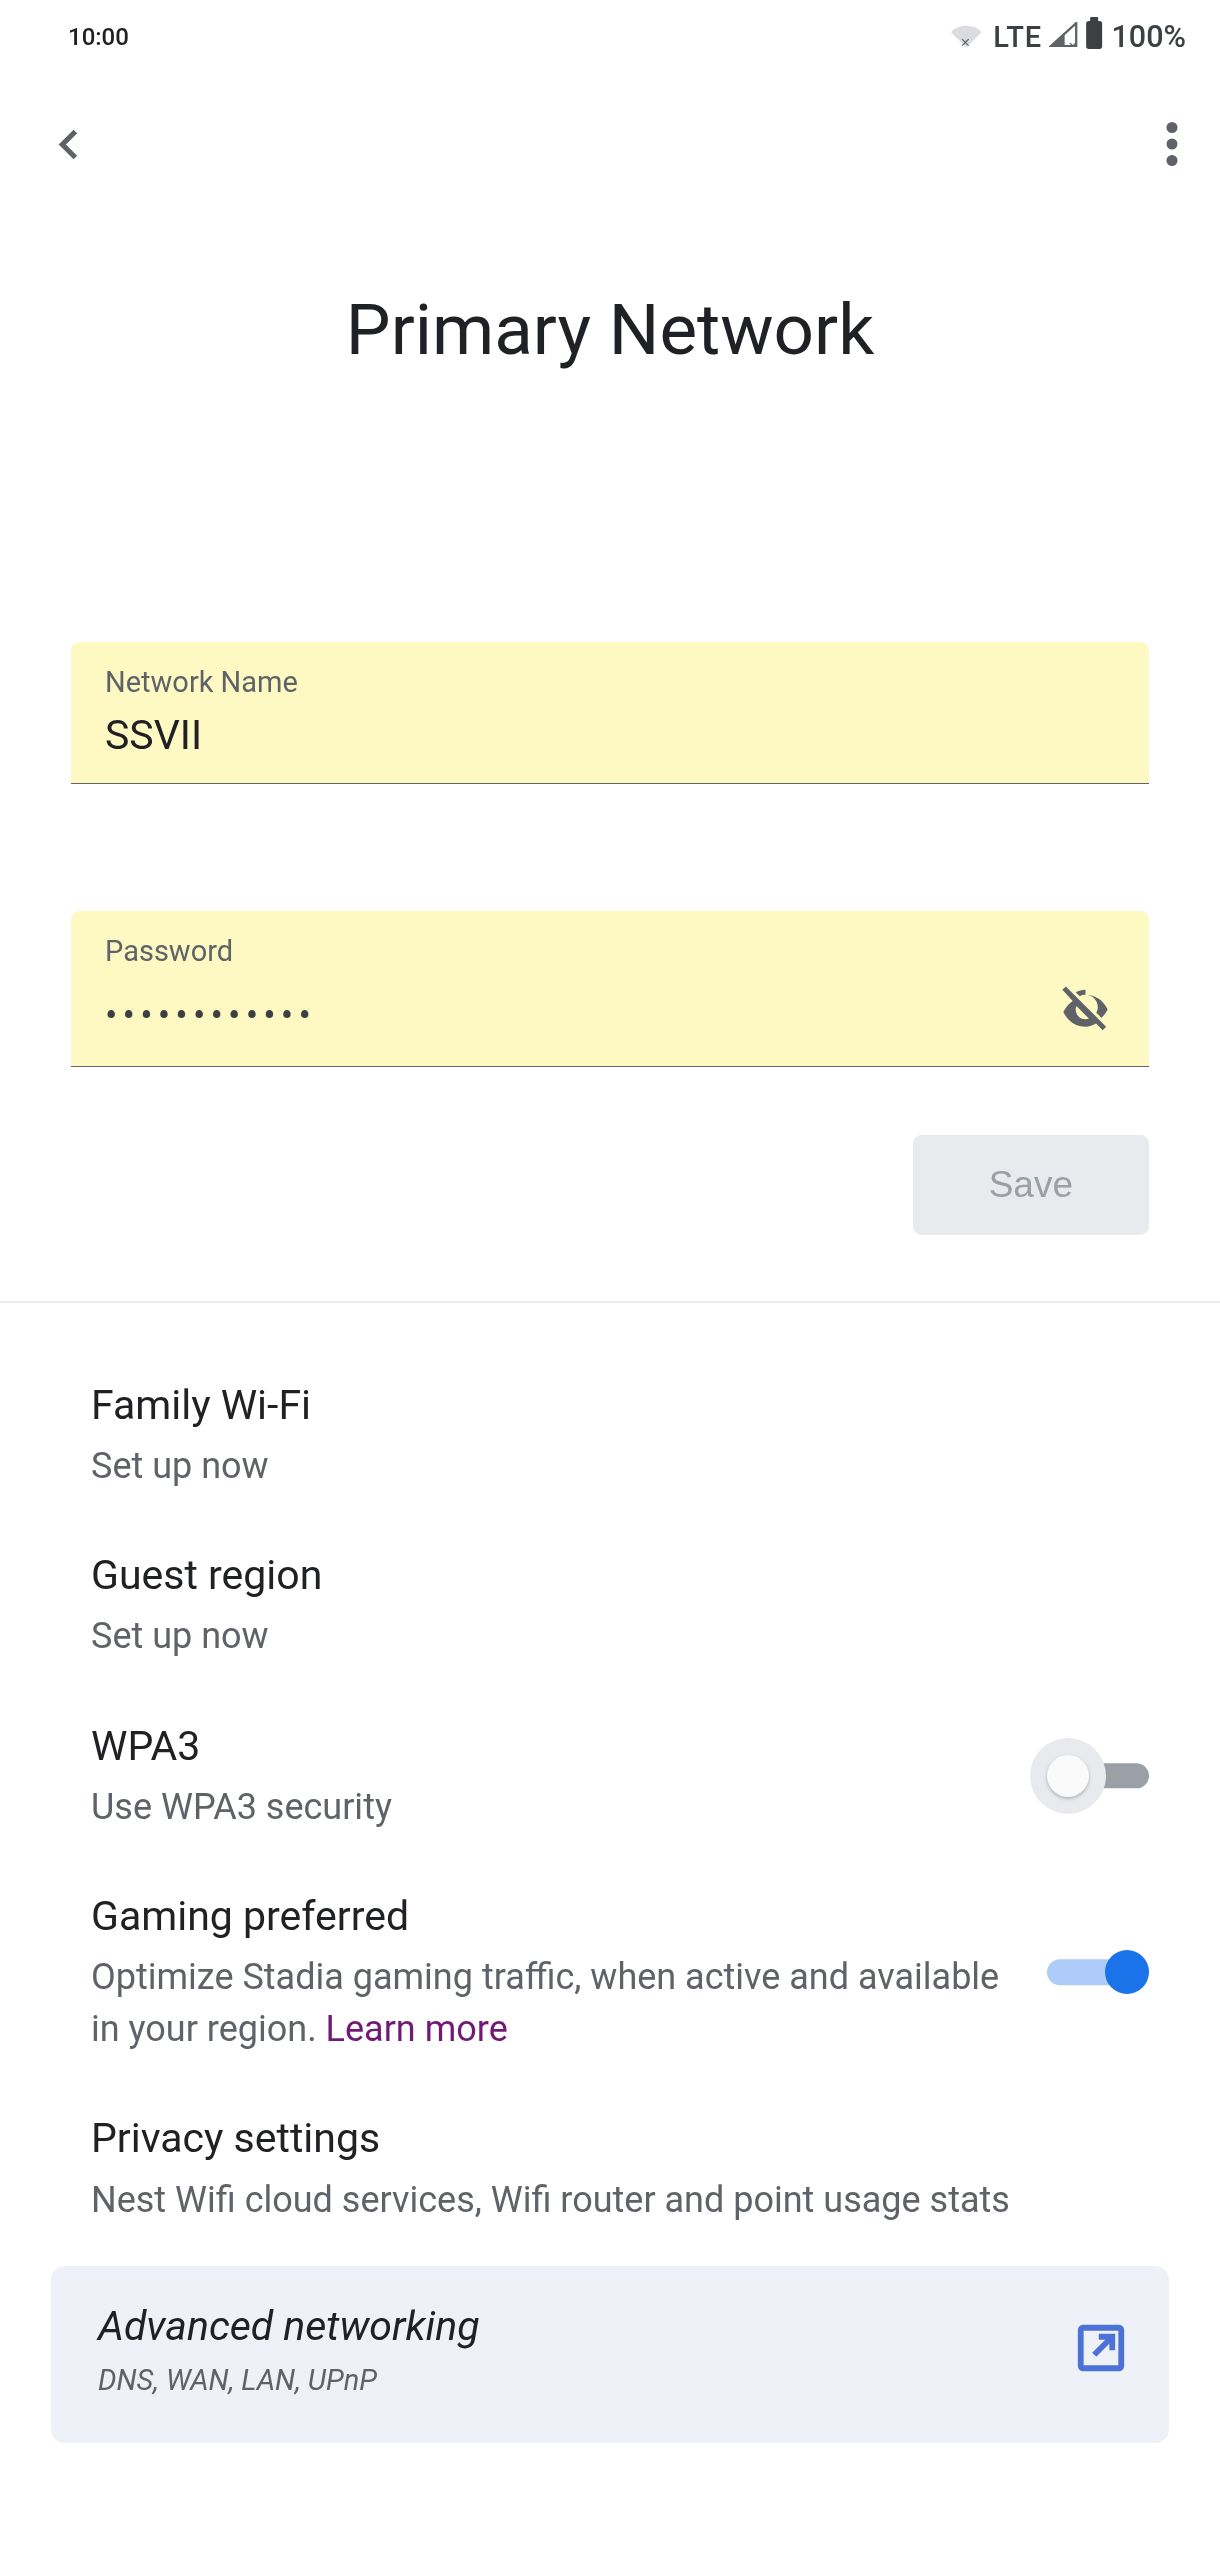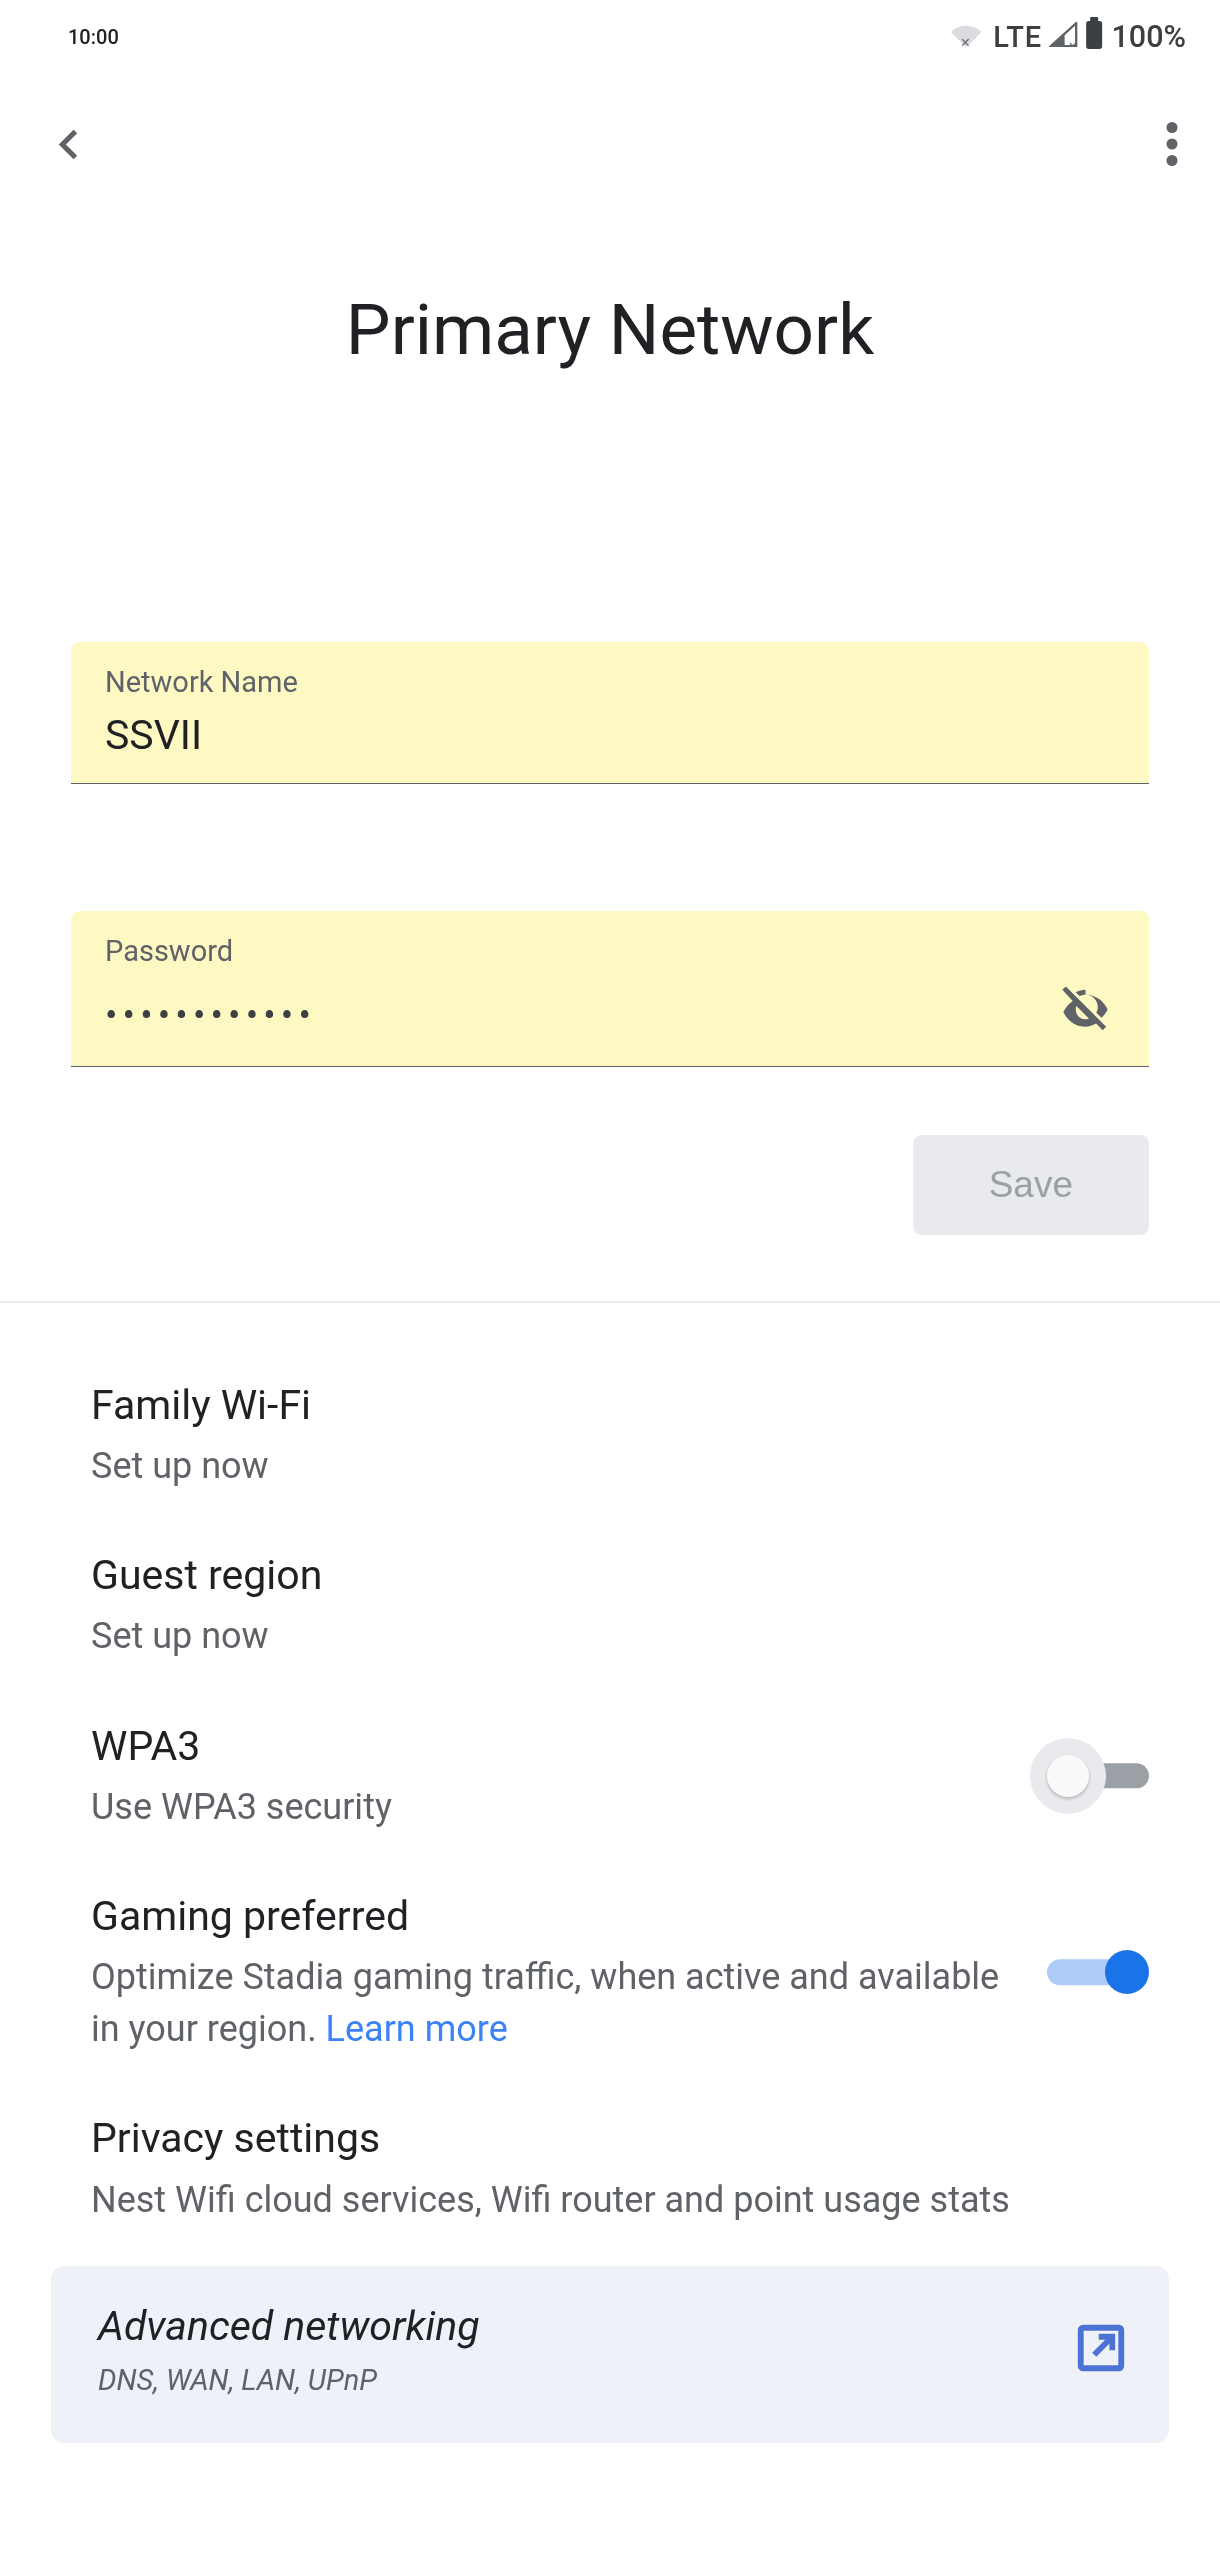--- a/index.html
+++ b/index.html
@@ -12,21 +12,21 @@
   }
   .status-bar {
     display: flex;
     justify-content: space-between;
     align-items: center;
     padding: 17px 34px 15.3px 68px;
     font-size: 30.5px;
     font-weight: 500;
     color: #202124;
   }
-  .status-left { font-size: 20px; }
+  .status-left { font-size: 24px; }
   .status-right { display: flex; align-items: center; gap: 6.8px; color: #3c4043; }
   .status-right .lte { font-size: 29px; letter-spacing: 0.8px; margin-left: 5.1px; }
   .status-right .pct { font-size: 30.5px; font-weight: 500; }
   .app-bar {
     display: flex;
     justify-content: space-between;
     align-items: center;
     padding: 51px 42px 34px 51px;
   }
   .back-icon svg { width: 39px; height: 39px; }
@@ -74,21 +74,21 @@
     font-size: 37px;
     font-weight: 500;
     padding: 29px 76px;
   }
   .divider { height: 1.7px; background: #e8eaed; margin-top: 66px; }
   .settings-list { padding: 51px 71px 0 71px; margin-left: 20px; }
   .list-item { padding: 24px 0 32px 0; display: flex; justify-content: space-between; align-items: center; gap: 34px; }
   .item-text { flex: 1; }
   .item-title { font-size: 41px; font-weight: 400; color: #202124; line-height: 1.35; }
   .item-sub { font-size: 36px; color: #5f6368; margin-top: 6.8px; line-height: 1.45; }
-  .learn-more { color: #3b82f6; text-align: right; }
+  .learn-more { color: #701a75; text-align: right; }
   .switch-off {
     width: 119px; height: 61px; position: relative; flex-shrink: 0;
   }
   .switch-off .track {
     position: absolute; right: 0; top: 50%; transform: translateY(-50%);
     width: 61px; height: 25.4px; background: #9aa0a6; border-radius: 17px;
   }
   .switch-off .thumb-outer {
     position: absolute; left: 0; top: 50%; transform: translateY(-50%);
     width: 76px; height: 76px; background: #e8eaed; border-radius: 50%;

